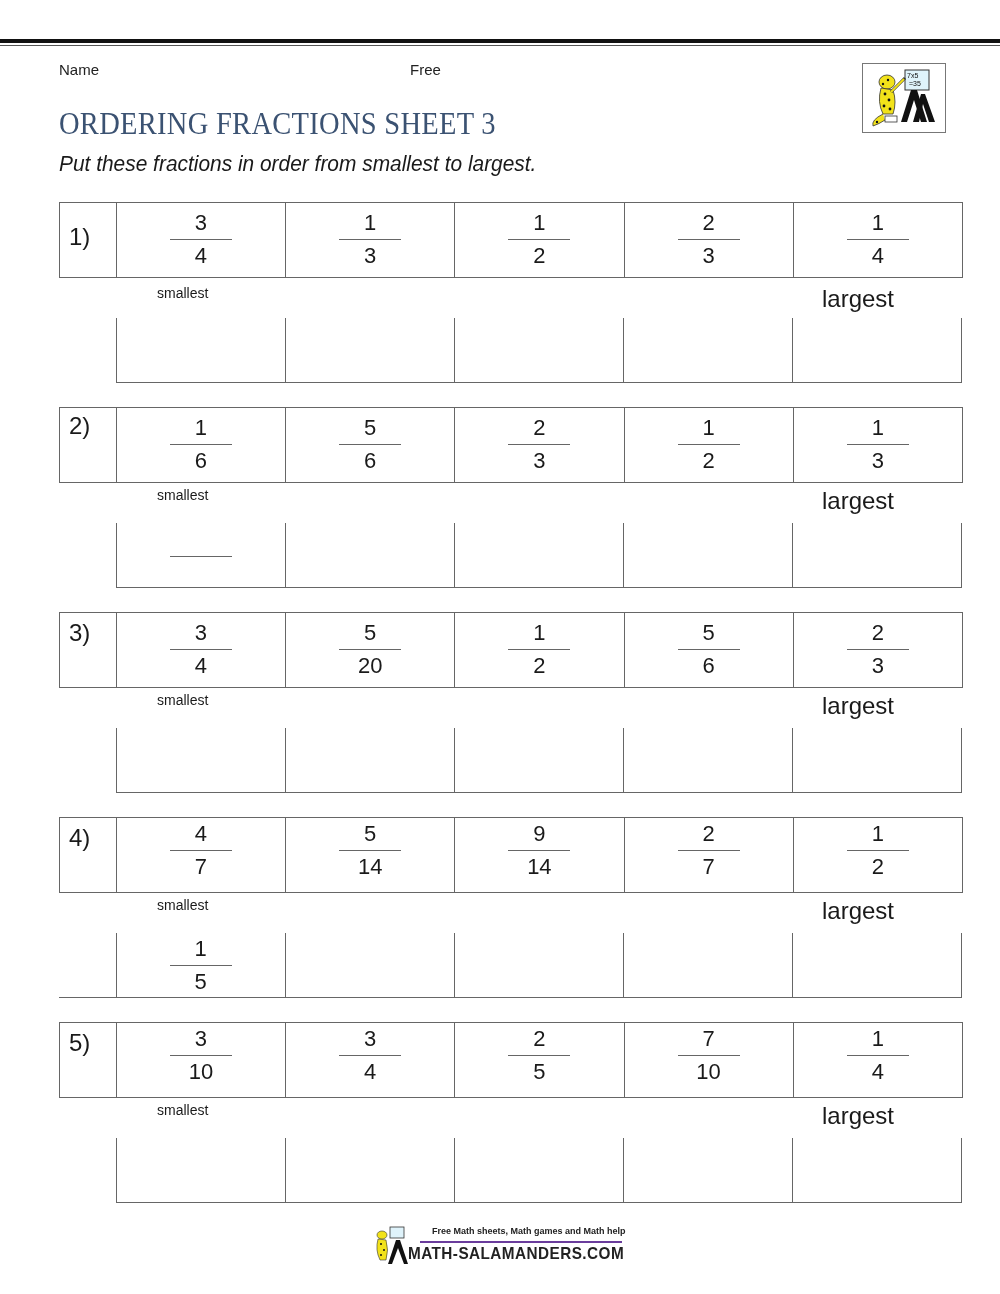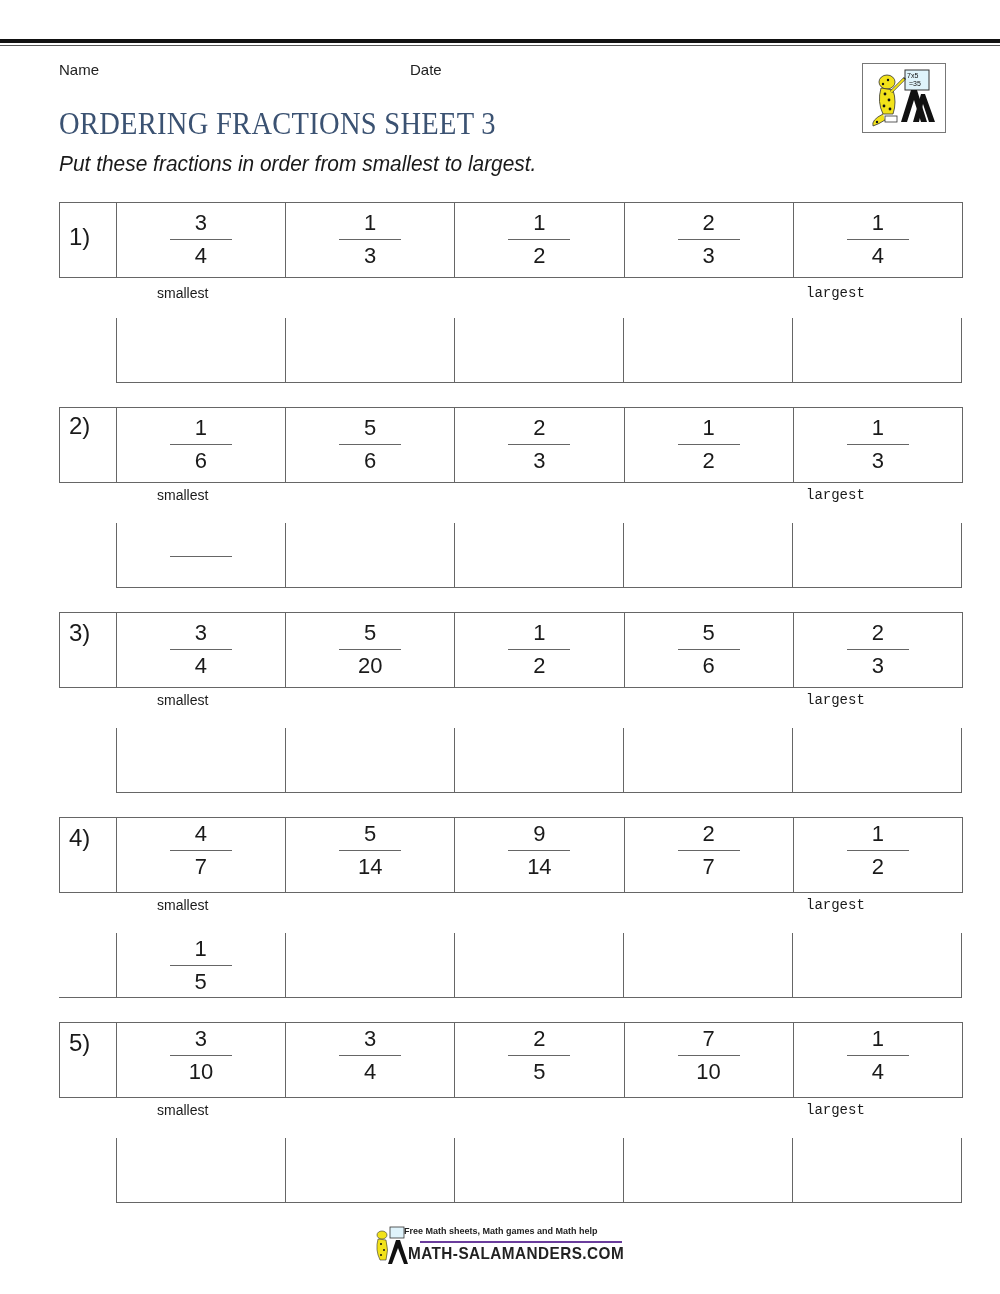--- a/index.html
+++ b/index.html
@@ -27,45 +27,45 @@
   .q-num.top { padding-top: 4px; }
   .q-cell { width: 169px; border-right: 1px solid #666; position: relative; }
   .q-cell:last-child { border-right: none; }
 
   .frac { position: absolute; left: 50%; top: 7px; transform: translateX(-50%); width: 62px; text-align: center; font-size: 22px; }
   .frac .num { display: block; height: 26px; line-height: 26px; }
   .frac .bar { display: block; height: 1px; background: #666; margin: 3px 0 3px 0; }
   .frac .den { display: block; height: 26px; line-height: 26px; }
 
   .label-small { position: absolute; left: 98px; font-size: 14px; }
-  .label-large { position: absolute; left: 747px; font-size: 14px; font-family: Liberation Mono, monospace; }
+  .label-large { position: absolute; left: 763px; font-size: 24px; }
 
   .ans-row { position: absolute; left: 57px; width: 846px; height: 64px; display: flex;
              border-bottom: 1px solid #666; }
   .ans-row.wide { left: 0; width: 903px; }
   .ans-row.wide .spacer { width: 57px; }
   .ans-cell { width: 169px; border-left: 1px solid #666; position: relative; }
   .ans-cell:last-child { border-right: 1px solid #666; }
 
   .blank-bar { position: absolute; left: 50%; top: 33px; transform: translateX(-50%); width: 62px; height: 1px; background: #666; }
 
   .footer-logo { position: absolute; left: 372px; top: 1224px; width: 256px; height: 44px; }
-  .footer-tagline { position: absolute; left: 32px; top: 2px; font-size: 9px; font-weight: bold; color: #222; white-space: nowrap; }
+  .footer-tagline { position: absolute; left: 60px; top: 2px; font-size: 9px; font-weight: bold; color: #222; white-space: nowrap; }
   .footer-line { position: absolute; left: 48px; top: 17px; width: 202px; height: 2px; background: #6a3c9c; }
   .footer-site { position: absolute; left: 36px; top: 20px; font-size: 17px; letter-spacing: 0.5px; font-weight: bold; color: #222; white-space: nowrap;
                  transform: scaleX(0.9); transform-origin: left; }
 </style>
 </head>
 <body>
 
 <div class="top-rule"></div>
 <div class="top-rule2"></div>
 
 <div class="field-label name-label">Name</div>
-<div class="field-label date-label">Date</div>
+<div class="field-label date-label">Free</div>
 
 <div class="logo-box">
   <svg width="82" height="68" viewBox="0 0 82 68">
     <rect x="42" y="6" width="24" height="20" fill="#dff3fb" stroke="#333" stroke-width="1"></rect>
     <text x="44" y="14" font-size="7" font-family="Liberation Sans, sans-serif" fill="#111">7x5</text>
     <text x="46" y="22" font-size="7" font-family="Liberation Sans, sans-serif" fill="#111">=35</text>
     <path d="M38 58 L48 26 L54 26 L64 58 L58 58 L51 36 L44 58 Z" fill="#111"></path>
     <path d="M50 58 L58 30 L62 30 L72 58 L66 58 L60 40 L56 58 Z" fill="#111"></path>
     <ellipse cx="24" cy="18" rx="8" ry="7" fill="#f2e21a" stroke="#333" stroke-width="0.8"></ellipse>
     <path d="M18 24 Q14 38 20 50 L30 50 Q34 38 30 26 Z" fill="#f2e21a" stroke="#333" stroke-width="0.8"></path>

